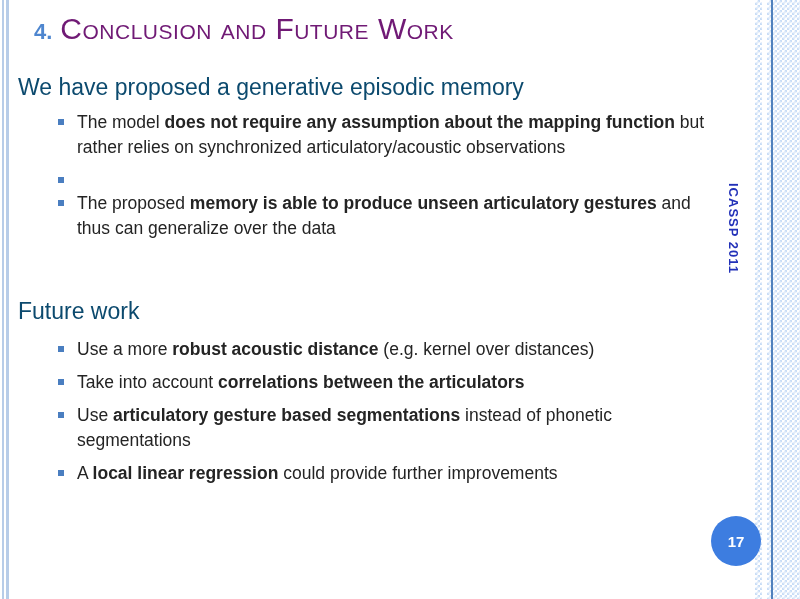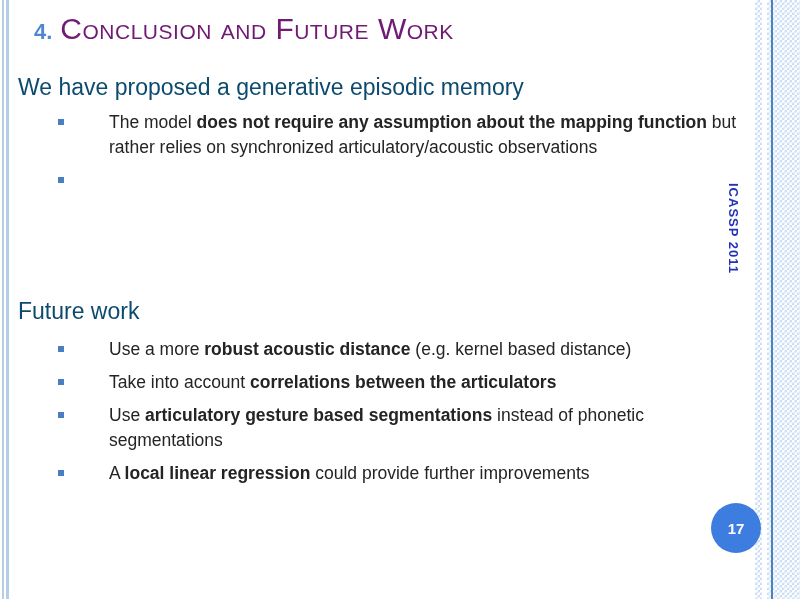--- a/index.html
+++ b/index.html
@@ -48,41 +48,41 @@
     position: absolute; left: 18px;
     color: #0c4a6e; font-size: 23px; white-space: nowrap;
   }
   .heading-1 { top: 74px; }
   .heading-2 { top: 298px; }
 
   
   .bullet-list { position: absolute; left: 58px; width: 690px; }
   .list-1 { top: 110px; }
   .list-2 { top: 337px; }
-  .bullet { display: flex; margin-bottom: 8px; gap: 32px; }
+  .bullet { display: flex; margin-bottom: 8px; }
   .marker {
     flex: none; width: 6px; height: 6px; background: #4a7ec0;
     margin: 9px 13px 0 0;
   }
   .bullet-text .line {
     font-size: 17.5px; line-height: 25px; color: #242424; white-space: nowrap;
   }
   .bullet-text .bold { font-weight: bold; }
 
   
   .conference-label {
     position: absolute; left: 726px; top: 183px;
     writing-mode: vertical-rl;
     color: #2231b8; font-size: 13px; font-weight: bold;
     letter-spacing: 1px; white-space: nowrap;
   }
 
   
   .page-badge {
-    position: absolute; left: 711px; top: 503px;
+    position: absolute; left: 711px; top: 516px;
     width: 50px; height: 50px; border-radius: 50%;
     background: #3d7de0; color: #ffffff;
     font-size: 15px; font-weight: bold;
     display: flex; align-items: center; justify-content: center; text-align: right;
   }
 </style>
 </head>
 <body>
 
 <div class="edge-line l1"></div>
@@ -104,28 +104,35 @@
       <div class="bullet-text">
         <div class="line"><span>The model </span><span class="bold">does not require any assumption about the mapping function</span><span> but</span></div>
         <div class="line"><span>rather relies on synchronized articulatory/acoustic observations</span></div>
       </div>
     </div>
     <div class="bullet">
       <span class="marker"></span>
       <div class="bullet-text">
       </div>
     </div>
+    <div class="bullet">
+      <span class="marker"></span>
+      <div class="bullet-text">
+        <div class="line"><span>The proposed </span><span class="bold">memory is able to produce unseen articulatory gestures</span><span> and</span></div>
+        <div class="line"><span>thus can generalize over the data</span></div>
+      </div>
+    </div>
   </div>
 
 <div class="section-heading heading-2">Future work</div>
 <div class="bullet-list list-2">
     <div class="bullet">
       <span class="marker"></span>
       <div class="bullet-text">
-        <div class="line"><span>Use a more </span><span class="bold">robust acoustic distance</span><span> (e.g. kernel based distance)</span></div>
+        <div class="line"><span>Use a more </span><span class="bold">robust acoustic distance</span><span> (e.g. kernel over distances)</span></div>
       </div>
     </div>
     <div class="bullet">
       <span class="marker"></span>
       <div class="bullet-text">
         <div class="line"><span>Take into account </span><span class="bold">correlations between the articulators</span></div>
       </div>
     </div>
     <div class="bullet">
       <span class="marker"></span>

